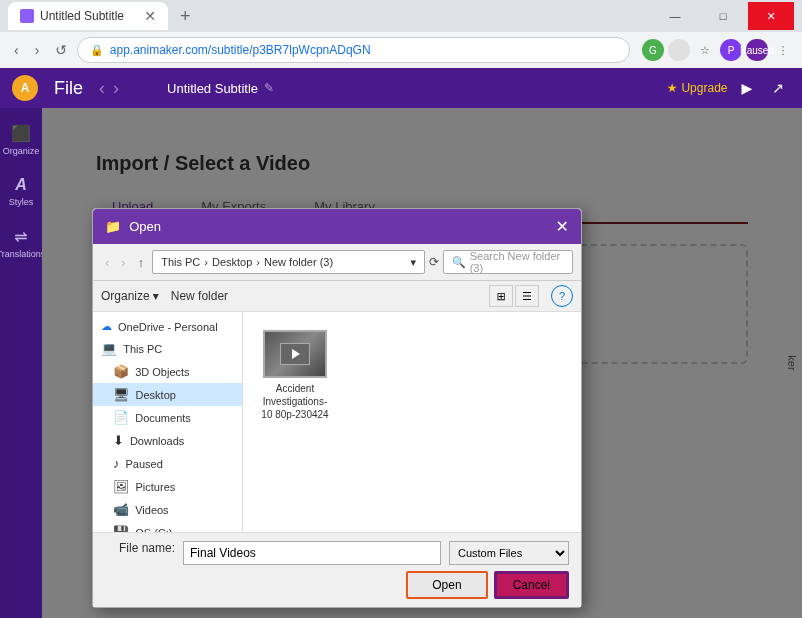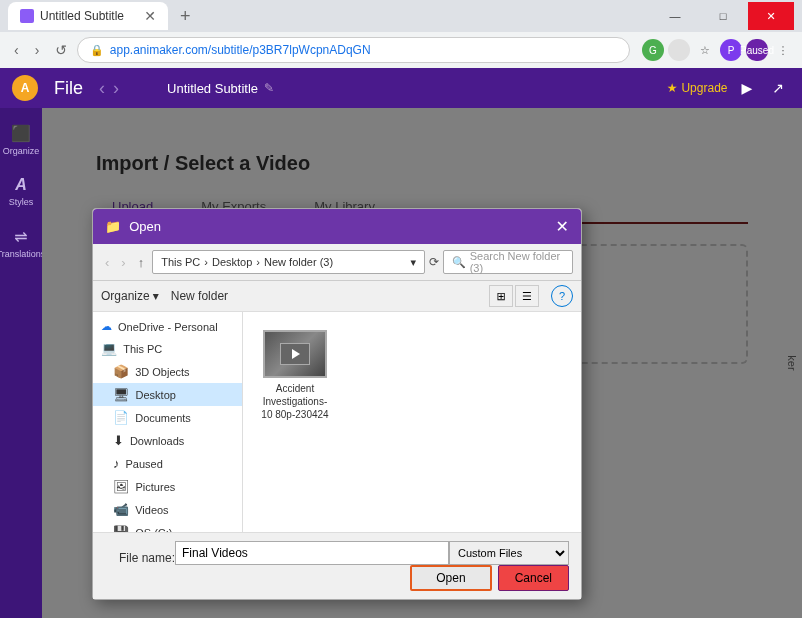--- a/index.html
+++ b/index.html
@@ -81,27 +81,27 @@
     .fs-item.selected { background: #cde8ff; }
     .fs-icon { font-size: 13px; }
     .fs-cloud { color: #1a73e8; font-size: 11px; }
     .file-main { flex: 1; background: white; padding: 12px; overflow: auto; }
     .file-item { display: flex; flex-direction: column; align-items: center; gap: 4px; width: 80px; float: left; padding: 6px; cursor: pointer; }
     .file-thumb { width: 64px; height: 48px; background: #888; border: 2px solid #aaa; position: relative; overflow: hidden; display: flex; align-items: center; justify-content: center; }
     .file-name { font-size: 10px; color: #333; text-align: center; line-height: 1.3; }
 
     
     .dialog-footer { padding: 8px 12px; background: #f0f0f0; border-top: 1px solid #ddd; }
-    .filename-row { display: flex; align-items: flex-end; }
+    .filename-row { display: flex; align-items: flex-start; gap: 8px; margin-bottom: 6px; }
     .filename-label { font-size: 12px; color: #333; width: 70px; text-align: right; }
     .filename-input { flex: 1; height: 24px; border: 1px solid #aaa; padding: 0 6px; font-size: 12px; }
     .filetype-select { height: 24px; border: 1px solid #aaa; font-size: 11px; padding: 0 4px; width: 120px; }
     .dialog-actions { display: flex; justify-content: flex-end; gap: 6px; }
     .open-btn { background: #e8e8e8; border: 2px solid #e55a1c; padding: 4px 24px; font-size: 12px; cursor: pointer; border-radius: 2px; }
-    .cancel-btn { background: #ef4444; border: 1px solid #701a75; padding: 4px 16px; font-size: 12px; cursor: pointer; border-radius: 2px; }
+    .cancel-btn { background: #be185d; border: 3px solid #701a75; padding: 4px 16px; font-size: 12px; cursor: pointer; border-radius: 2px; }
   </style>
 </head>
 <body>
 
 <div>
 
   <div class="tab-bar">
     <div class="tab">
       <div class="tab-favicon"></div>
       <span class="tab-title">Untitled Subtitle</span>

